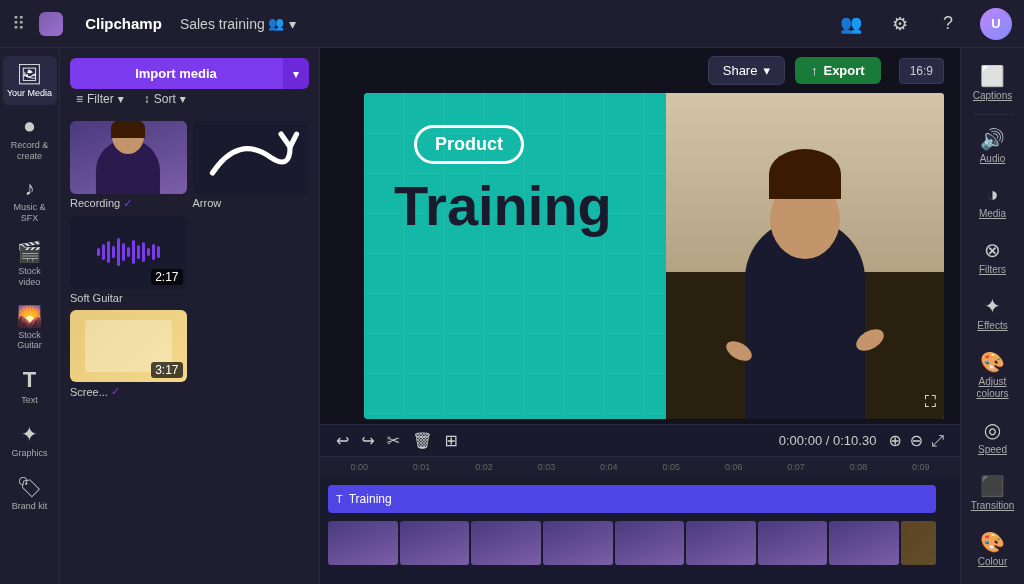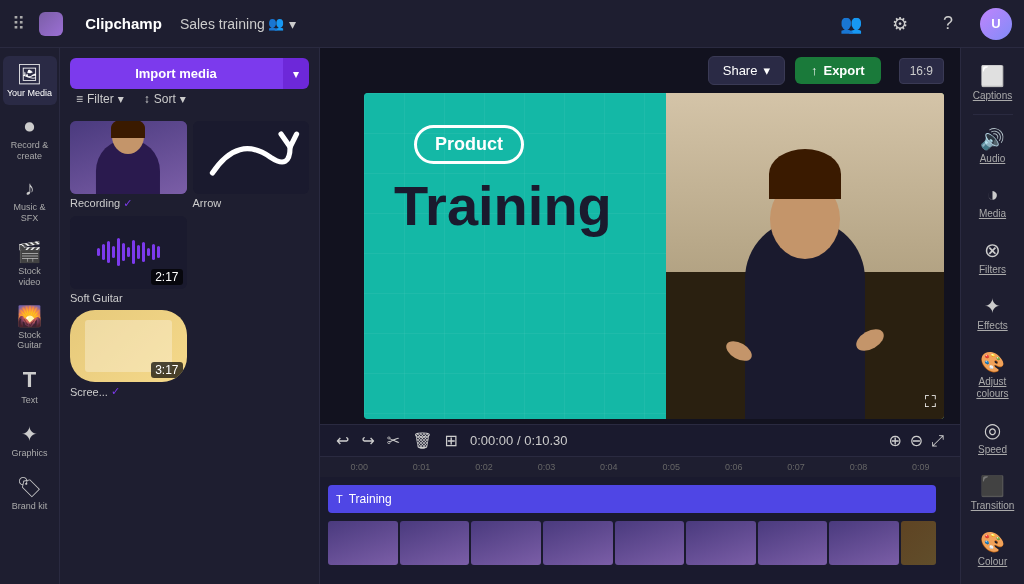--- a/index.html
+++ b/index.html
@@ -312,21 +312,21 @@
       align-items: center;
       padding: 6px 16px;
       gap: 12px;
       border-bottom: 1px solid #2a2a40;
     }
     .tl-tool-btn {
       background: none; border: none;
       color: #ccc; font-size: 16px; cursor: pointer;
     }
     .tl-time {
-      flex: 1; text-align: left;
+      flex: 1; text-align: right;
       font-size: 13px; color: #ccc;
     }
     .tl-zoom-btns { display: flex; gap: 8px; }
 
     .timeline-ruler {
       display: flex;
       align-items: center;
       padding: 0 8px;
       height: 20px;
       background: #1e1e30;
@@ -525,21 +525,21 @@
             <div class="waveform-bar" style="height:12px;"></div>
           </div>
           <div class="media-duration">2:17</div>
         </div>
         <div class="media-label">
           <span>Soft Guitar</span>
         </div>
       </div>
 
       <div class="media-item" style="grid-column:1;">
-        <div class="media-thumb media-thumb-screen" style="background:linear-gradient(135deg,#f59e0b40,#fbbf2440);border-radius:25px;">
+        <div class="media-thumb media-thumb-screen" style="background:linear-gradient(135deg,#f59e0b40,#fbbf2440);">
           <div style="width:100%;height:100%;background:linear-gradient(135deg,#e6c97a,#f5d98b);display:flex;align-items:center;justify-content:center;font-size:9px;color:#5a4010;padding:4px;">
             <div style="width:80%;height:80%;background:rgba(255,255,255,0.3);border-radius:3px;"></div>
           </div>
           <div class="media-duration">3:17</div>
         </div>
         <div class="media-label">
           <span>Scree...</span>
           <span class="media-label-check">✓</span>
         </div>
       </div>

